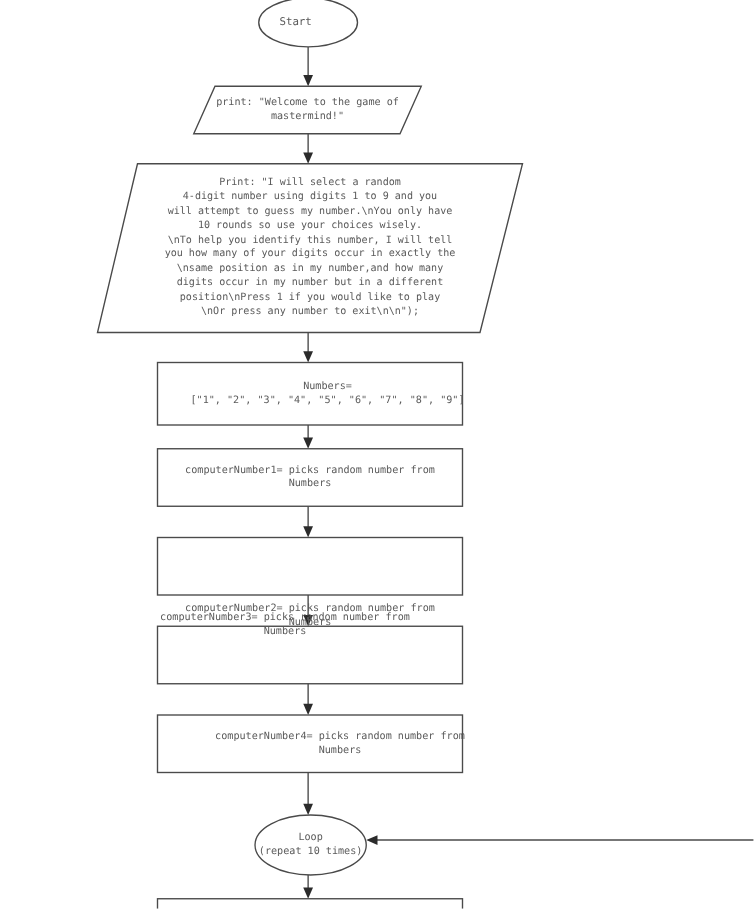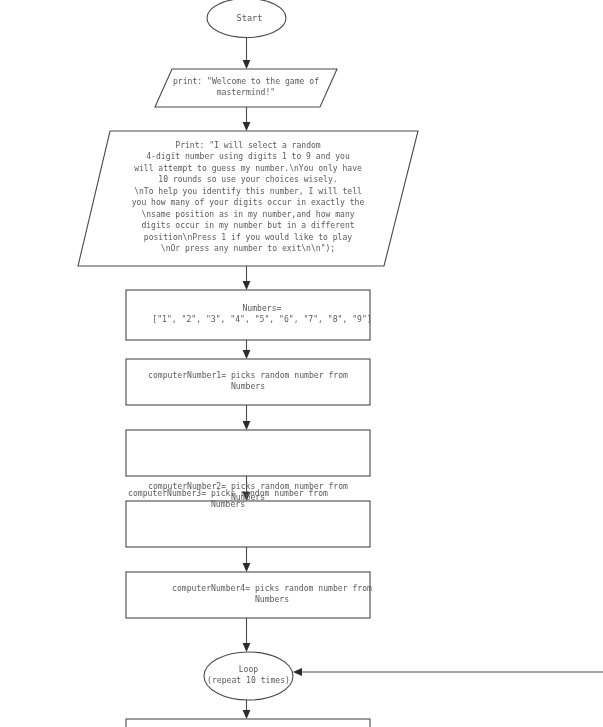--- a/index.html
+++ b/index.html
@@ -122,21 +122,21 @@
 
     <line class="connector" x1="603" y1="672" x2="300" y2="672"></line>
     <polygon class="arrow-head" points="293,672 302,668.1 302,675.9"></polygon>
 
     <line class="connector" x1="246.5" y1="700" x2="246.5" y2="712"></line>
     <polygon class="arrow-head" points="246.5,719 242.6,710 250.4,710"></polygon>
 
     <rect class="shape-outline" x="126" y="719" width="244" height="46"></rect>
   </svg>
 
-  <div class="node-text t-start" style="left:207px; top:13px; width:59px;padding-left:13px;">Start</div>
+  <div class="node-text t-start" style="left:207px; top:13px; width:59px;">Start</div>
 
   <div class="node-text t-io" style="left:146px; top:76px; width:200px;">print: "Welcome to the game of
 mastermind!"</div>
 
   <div class="node-text t-io-big" style="left:98px; top:140px; width:300px;">Print: "I will select a random
 4-digit number using digits 1 to 9 and you
 will attempt to guess my number.\nYou only have
 10 rounds so use your choices wisely.
 \nTo help you identify this number, I will tell
 you how many of your digits occur in exactly the

